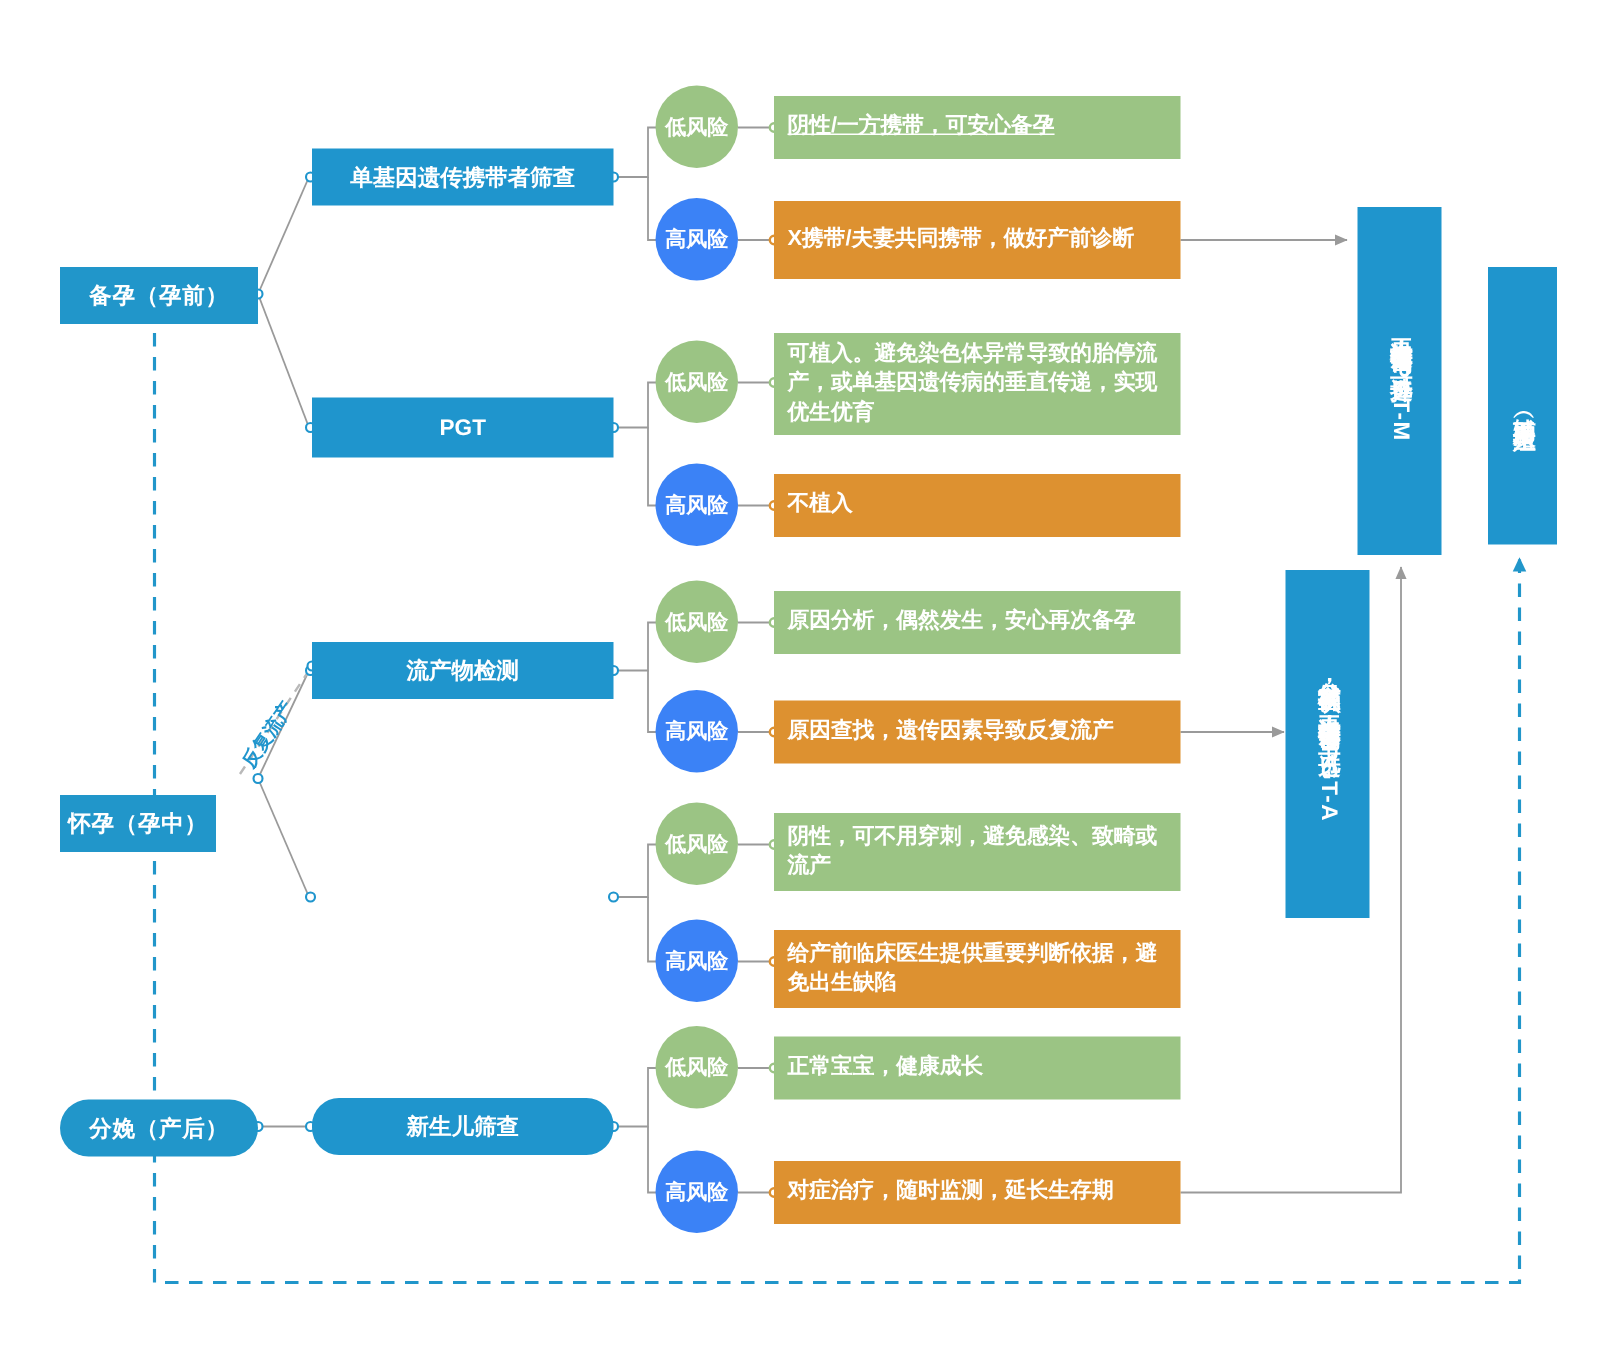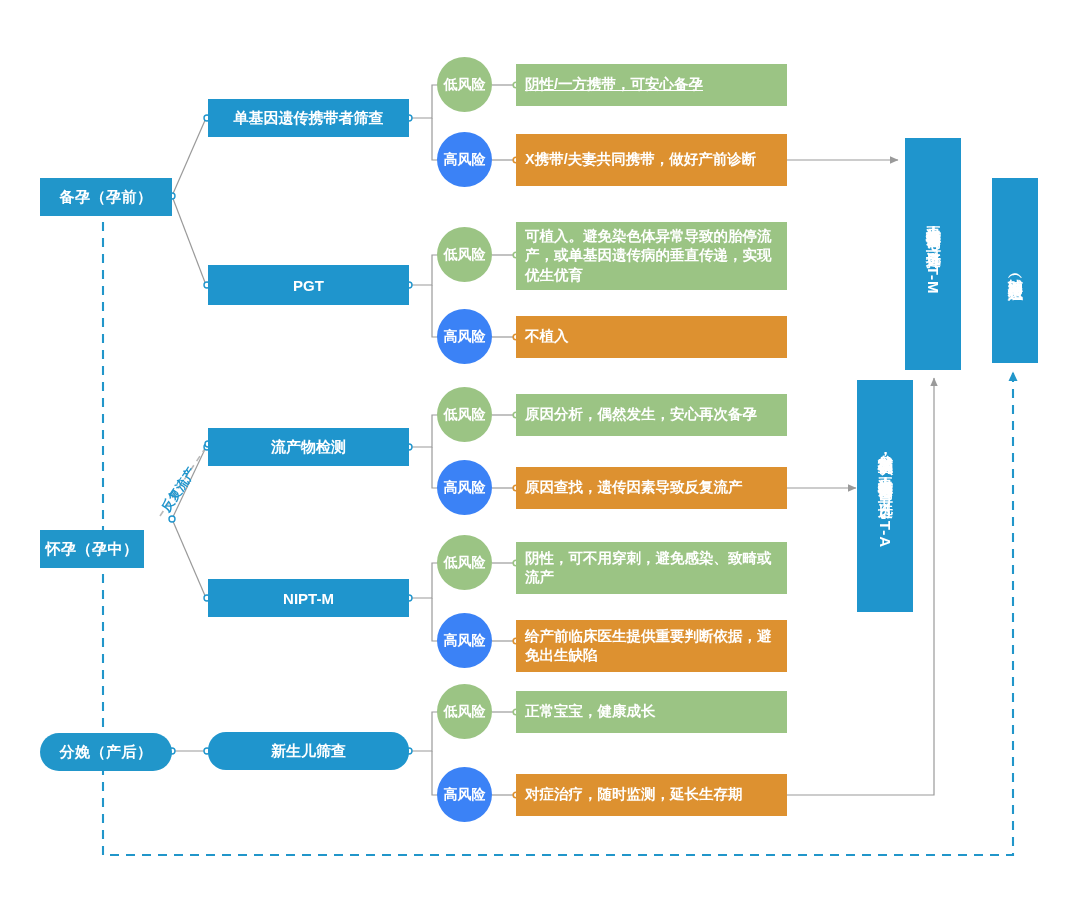--- a/index.html
+++ b/index.html
@@ -180,23 +180,20 @@
 
   <div class="node test-box" style="left:208px;top:99px;width:201px;height:38px;">
     <span>单基因遗传携带者筛查</span>
   </div>
   <div class="node test-box" style="left:208px;top:265px;width:201px;height:40px;">
     <span>PGT</span>
   </div>
   <div class="node test-box" style="left:208px;top:428px;width:201px;height:38px;">
     <span>流产物检测</span>
   </div>
-  <div class="node test-box" style="left:208px;top:579px;width:201px;height:38px;">
-    <span>NIPT-M</span>
-  </div>
   <div class="node test-box" style="left:208px;top:732px;width:201px;height:38px;border-radius:18px;">
     <span>新生儿筛查</span>
   </div>
 
   <div class="node risk low" style="left:437px;top:57px;">
     <span>低风险</span>
     </div>
   <div class="node risk high" style="left:437px;top:132px;">
     <span>高风险</span>
     </div>

